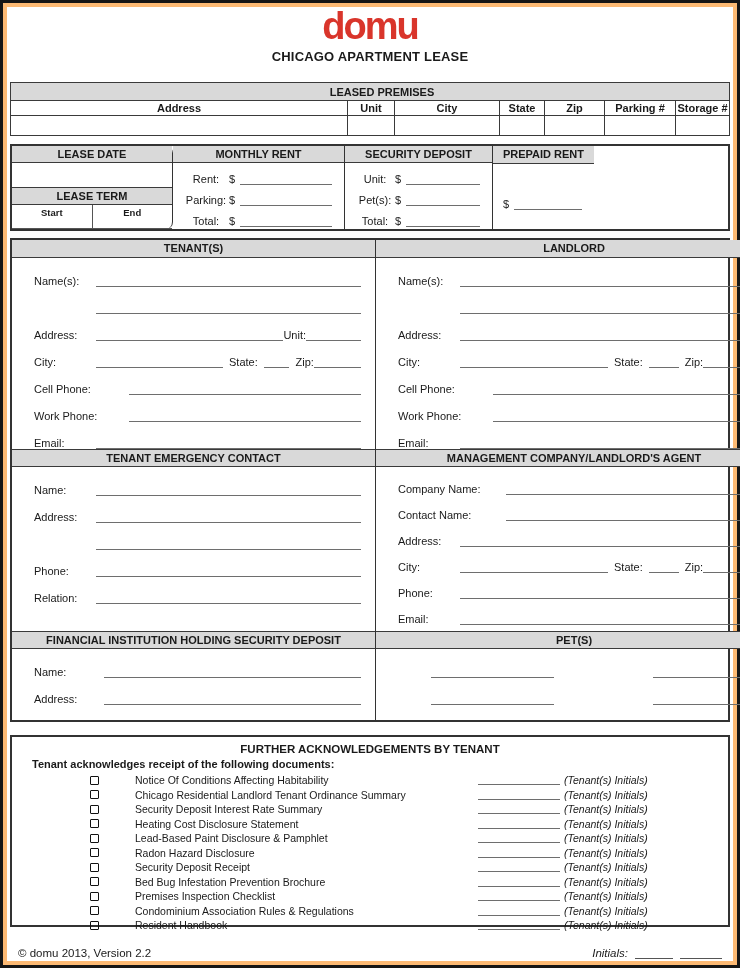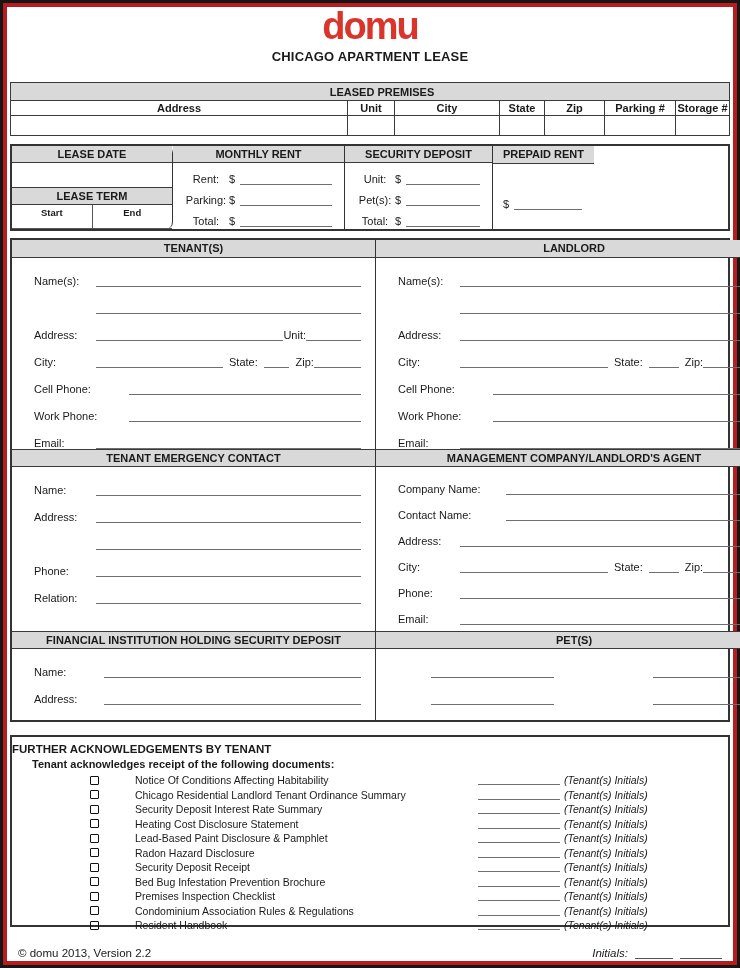--- a/index.html
+++ b/index.html
@@ -1,18 +1,18 @@
 <!DOCTYPE html>
 <html><head>
 <meta charset="utf-8">
 <style>
   * { box-sizing: border-box; margin: 0; padding: 0; }
   html, body { width: 740px; height: 968px; overflow: hidden; }
   body { font-family: "Liberation Sans", sans-serif; color: #1a1a1a; background: #101010; }
-  .frame { position: absolute; inset: 0; background: #b91c1c; border: 3px solid #161616; }
+  .frame { position: absolute; inset: 0; background: #fdba74; border: 3px solid #161616; }
   .page { position: absolute; top: 4px; left: 4px; right: 4px; bottom: 4px; background: #ffffff; padding: 0 3px; }
 
   
   .logo { text-align: center; margin-top: 2px; font-size: 38px; line-height: 34px; font-weight: 900; letter-spacing: -2px; color: #d9352b; }
   .doc-title { text-align: center; margin-top: 6px; font-size: 13px; font-weight: bold; letter-spacing: .2px; }
 
   
   .sec-hd { background: #d9d9d9; text-align: center; font-weight: bold; font-size: 11px; height: 18px; line-height: 16px; border-bottom: 1.5px solid #3a3a3a; }
 
   
@@ -51,21 +51,21 @@
   .lbl { white-space: nowrap; }
   .lw62 { display: inline-block; min-width: 62px; } .lw95 { display: inline-block; min-width: 95px; }
   .lw70 { display: inline-block; min-width: 70px; } .lw105 { display: inline-block; min-width: 108px; }
   .gap { margin-left: 6px; } 
   .w30 { width: 30px; } .w55 { width: 55px; } .w150 { width: 148px; }
   .pet-row { display: flex; height: 27px; align-items: flex-end; padding: 0 14px 3px 55px; justify-content: space-between; }
   .pet-line { width: 123px; } .pet-line2 { width: 105px; }
 
   
   .ack-box { margin-top: 13px; border: 2px solid #333; height: 192px; padding-top: 6px; }
-  .ack-title { font-weight: bold; font-size: 11.5px; height: 15px; }
+  .ack-title { text-align: center; font-weight: bold; font-size: 11.5px; height: 15px; }
   .ack-intro { font-size: 11px; font-weight: bold; padding-left: 20px; height: 15px; }
   .ack-row { display: flex; align-items: center; height: 14.5px; padding-left: 78px; font-size: 10.5px; }
   .cb { width: 9px; height: 9px; border: 1.7px solid #111; border-radius: 1px; flex: none; }
   .ack-label { margin-left: 36px; white-space: nowrap; }
   .ack-line { margin-left: auto; width: 82px; height: 10px; border-bottom: 1.2px solid #6e6e6e; }
   .ack-initials { font-style: italic; width: 94px; margin-left: 4px; margin-right: 70px; white-space: nowrap; }
 
   
   .footer { display: flex; justify-content: space-between; align-items: flex-end; margin-top: 20px; padding: 0 8px; font-size: 11.5px; }
   .footer .init-wrap { font-style: italic; display: flex; align-items: flex-end; }

